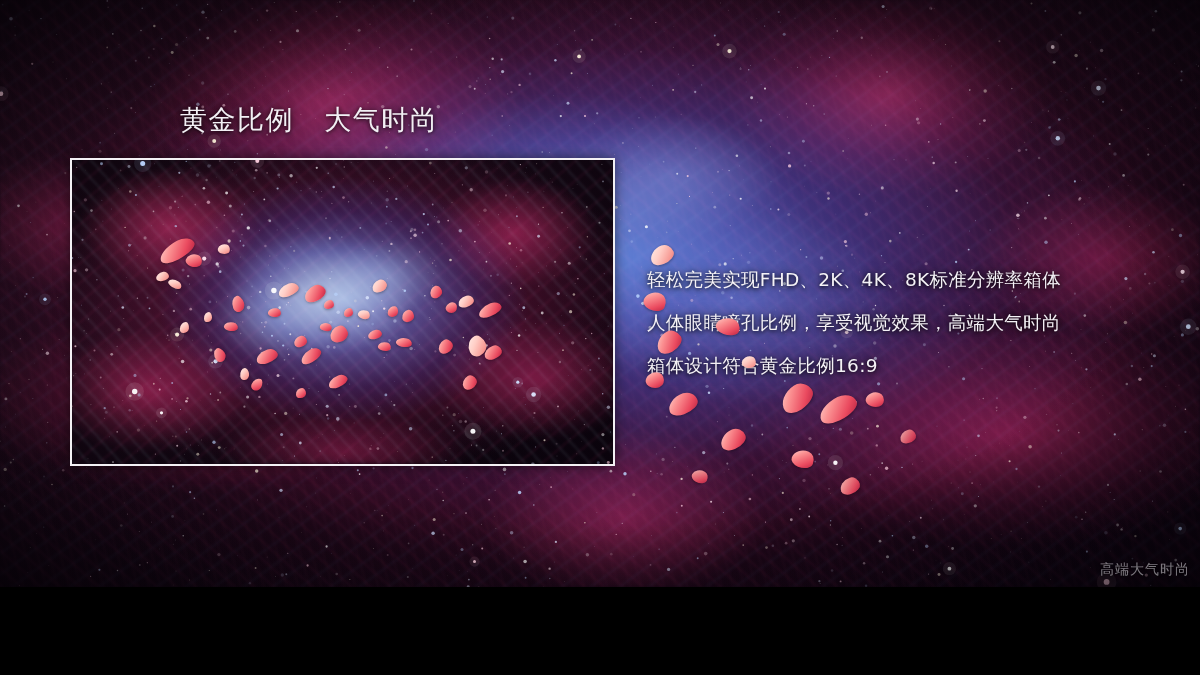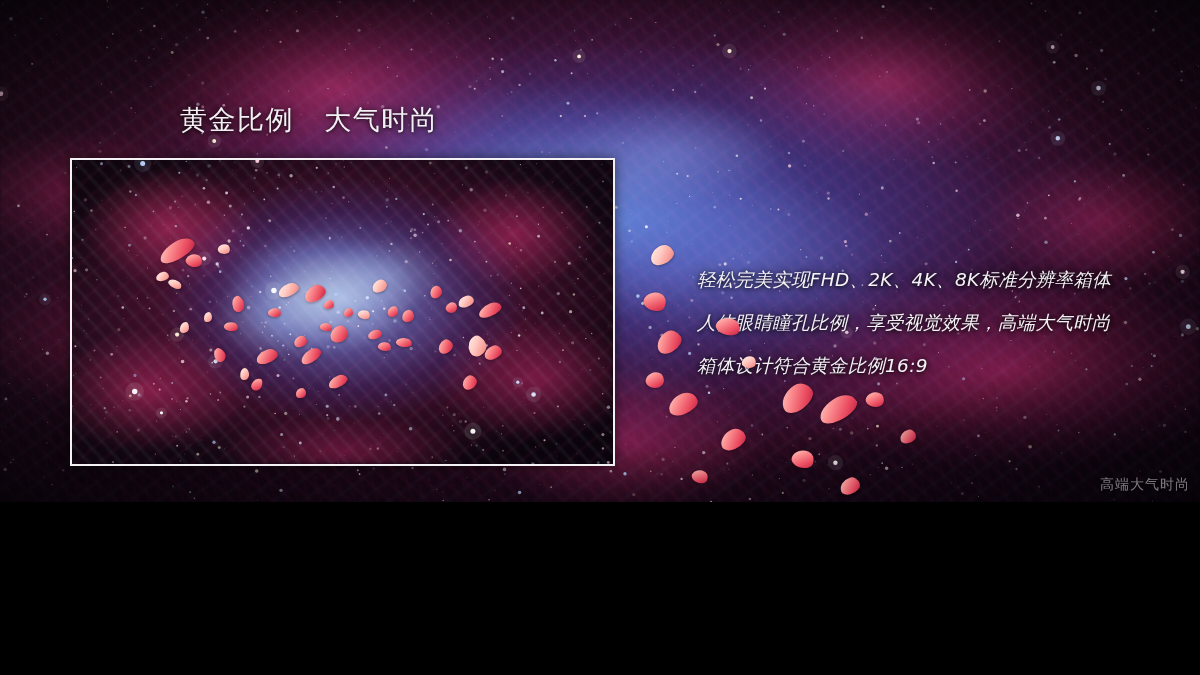--- a/index.html
+++ b/index.html
@@ -3,21 +3,21 @@
 <meta charset="utf-8">
 <style>
   html, body {
     margin: 0;
     padding: 0;
     background: #000;
   }
   #slide {
     position: relative;
     width: 1200px;
-    height: 502px;
+    height: 587px;
     overflow: hidden;
     background: #a21caf;
     font-family: "DejaVu Sans", "Liberation Sans", sans-serif;
   }
 
   
   .bg-layer {
     position: absolute;
     inset: 0;
     pointer-events: none;
@@ -148,24 +148,23 @@
   .petal {
     position: absolute;
     border-radius: 62% 38% 58% 42% / 64% 56% 44% 36%;
     background: linear-gradient(135deg, #ffd4d0 0%, #f98d8e 34%, #e8435c 72%, #b51f3e 100%);
     box-shadow: 0 1px 3px rgba(0,0,0,0.35);
   }
 
   
   #body-copy {
     position: absolute;
-    left: 697px;
+    left: 647px;
     top: 258px;
     width: 500px;
-    font-style: italic;
   }
   .copy-line {
     font-size: 18.5px;
     line-height: 43px;
     color: #f4f2f6;
     white-space: pre;
     text-shadow: 0 1px 4px rgba(0,0,0,0.9), 0 0 12px rgba(0,0,0,0.6);
     letter-spacing: 0.3px;
   }
 

